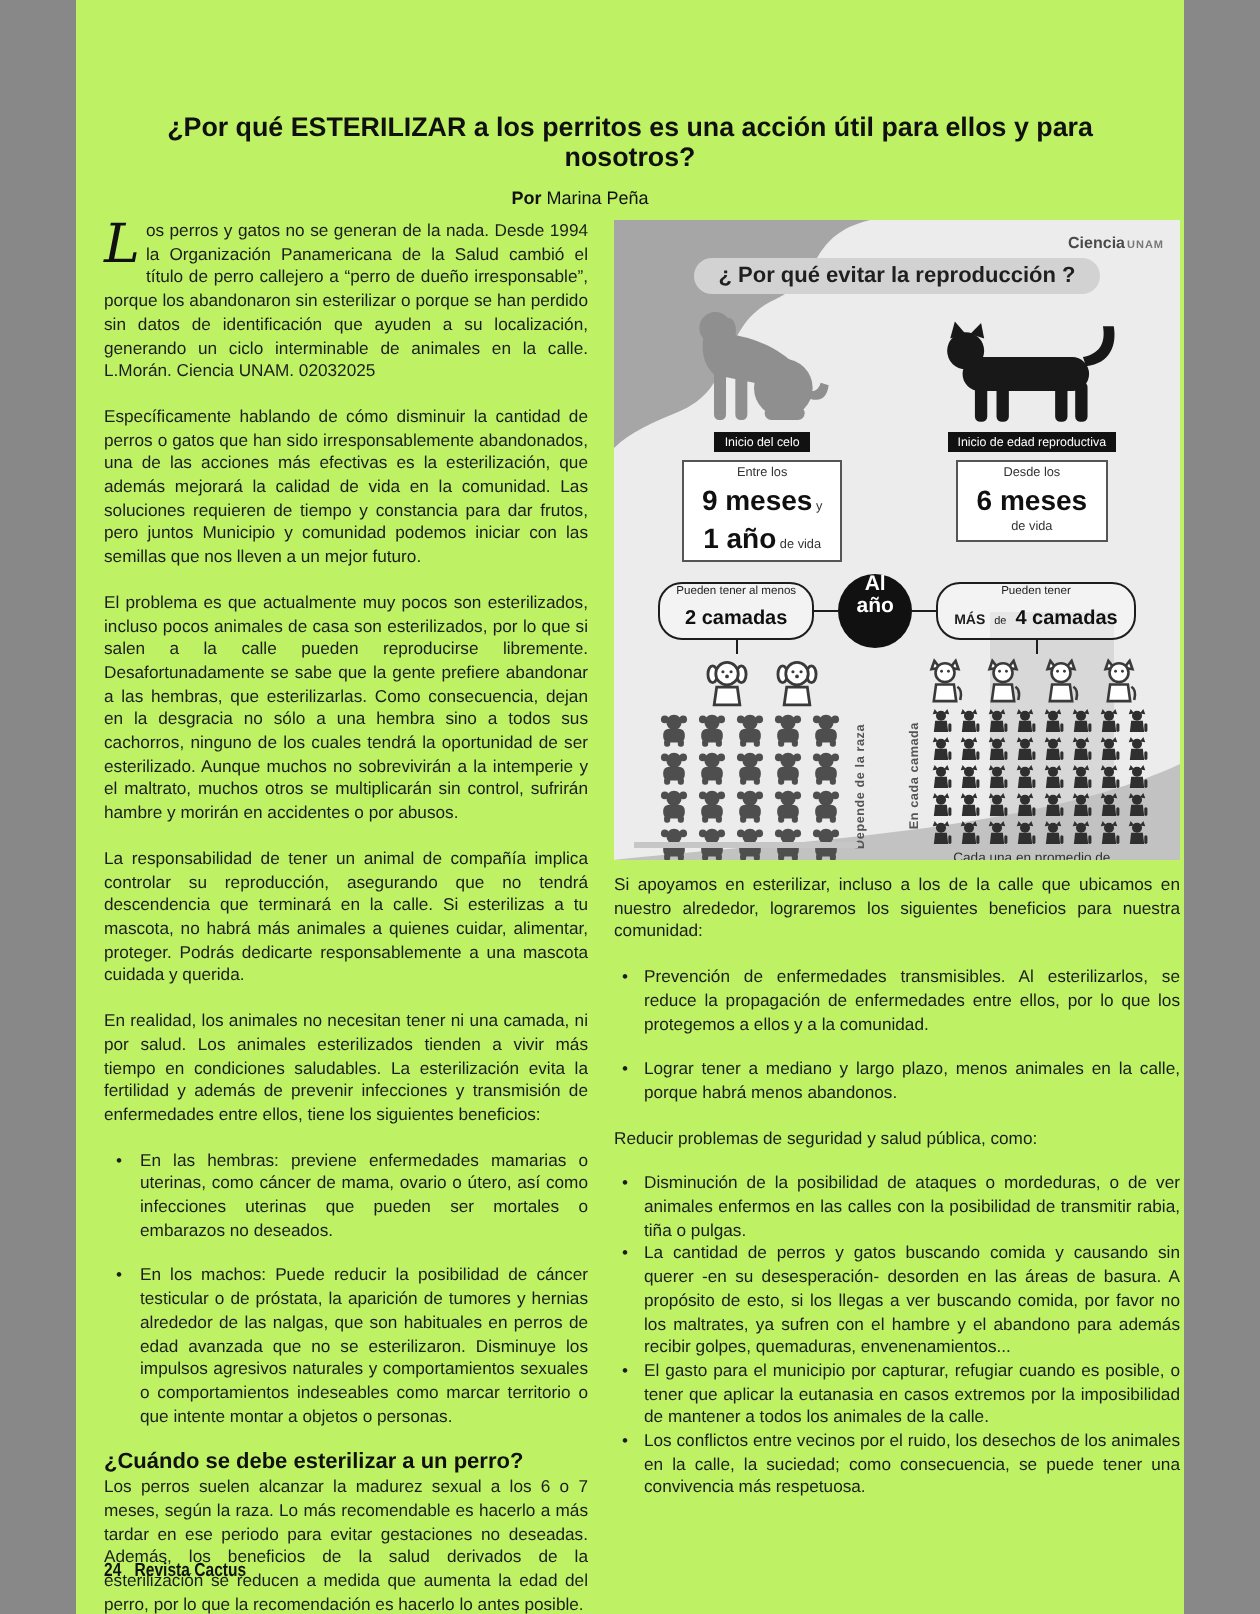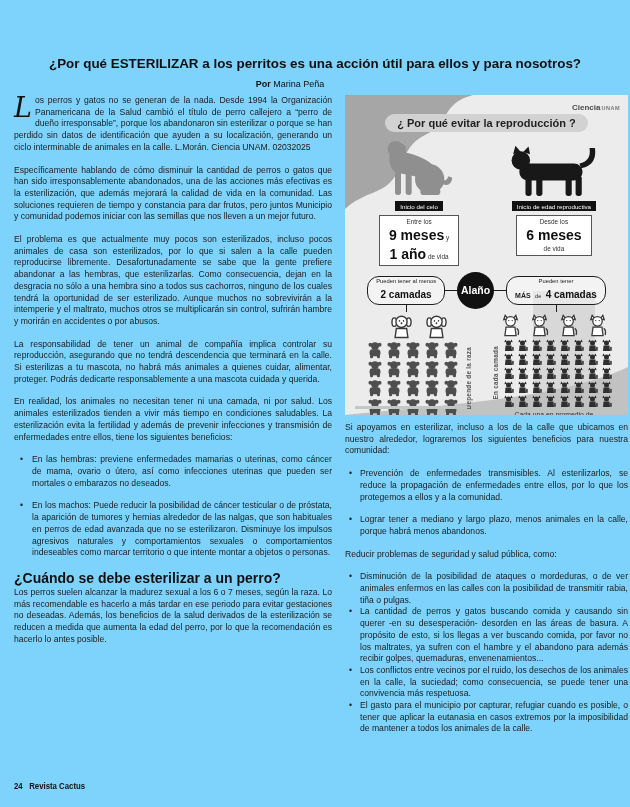--- a/index.html
+++ b/index.html
@@ -1,28 +1,28 @@
 <!DOCTYPE html>
 <html lang="es"><head>
 <meta charset="utf-8">
 <style>
   html,body{margin:0;padding:0;background:#888;}
-  .page{position:relative;width:630px;height:807px;background:#7dd3fc;overflow:hidden;
+  .page{position:relative;width:554px;height:807px;background:#bef264;overflow:hidden;
         font-family:"Liberation Sans",sans-serif;color:#1c1c1c;margin:0 auto;}
   .page-title{font-size:13.4px;font-weight:800;text-align:center;margin:56px 28px 0;color:#101010;}
   .byline{text-align:center;padding-right:50px;font-size:9px;margin-top:8px;color:#111;}
   .byline b{font-weight:bold;}
 
   .columns{display:flex;padding:0 2px 0 14px;gap:13px;margin-top:6px;}
   .col-left{width:318px;}
   .col-right{width:283px;}
 
   p.body{font-size:8.6px;line-height:11.7px;text-align:justify;margin:0 0 11px;}
   .dropcap{float:left;font-family:"DejaVu Serif",serif;font-style:italic;font-size:27px;line-height:23px;margin:1px 3px 0 0;color:#111;}
-  .col-left h2{font-size:14px;margin:0 0 1px;color:#111;}
+  .col-left h2{font-size:11px;margin:0 0 1px;color:#111;}
   ul{list-style:none;margin:0 0 11px;padding:0;}
   li{font-size:8.6px;line-height:11.7px;text-align:justify;position:relative;}
   .col-left li{padding-left:18px;margin-bottom:11px;}
   .col-left li::before{content:"•";position:absolute;left:6px;}
   .col-right li{padding-left:15px;}
   .col-right li::before{content:"•";position:absolute;left:4px;}
   .bullets-top li{margin-bottom:11px;}
   .bullets-bottom{margin:0;}
   .bullets-bottom li{margin-bottom:0;}
   .subhead{margin:0;}
@@ -37,21 +37,21 @@
   .ig-title{margin:4px auto 2px;background:#d2d2d2;border-radius:11px;padding:3px 12px;font-weight:bold;font-size:11px;color:#1f1f1f;width:fit-content;text-align:right;}
   .animals-row{display:flex;justify-content:space-between;margin-top:2px;}
   .animal-col{width:49.5%;display:flex;flex-direction:column;align-items:center;}
   .dog-art{width:100px;height:60px;margin-top:3px;}
   .cat-art{width:104px;height:54px;margin-top:9px;}
   .black-label{background:#111;color:#fff;font-size:6.2px;padding:1.5px 5px;margin-top:2px;white-space:nowrap;}
   .info-box{background:#fff;border:1px solid #555;margin-top:4px;padding:2px 9px;text-align:center;font-size:6.4px;color:#333;line-height:1.3;}
   .info-box b{font-size:14px;color:#101010;}
   .connector-row{display:flex;align-items:center;justify-content:center;margin-top:6px;}
   .hline{width:12px;height:1.4px;background:#1d1d1d;flex:none;}
-  .year-circle{width:37px;height:37px;border-radius:50%;background:#111;color:#fff;display:flex;flex-direction:row;align-items:center;justify-content:center;font-weight:bold;font-size:10.5px;line-height:1.05;flex:none;}
+  .year-circle{width:37px;height:37px;border-radius:50%;background:#111;color:#fff;display:flex;flex-direction:column;align-items:center;justify-content:flex-start;font-weight:bold;font-size:10.5px;line-height:1.05;flex:none;}
   .pill-bubble{position:relative;border:1.3px solid #1d1d1d;border-radius:12px;padding:1px 8px 2px;text-align:center;line-height:1.12;background:rgba(255,255,255,.4);}
   .pill-bubble::after{content:"";position:absolute;left:50%;top:100%;width:1.3px;height:8px;background:#1d1d1d;}
   .pill-bubble .small{font-size:5.8px;display:block;color:#1d1d1d;}
   .pill-bubble b{font-size:10px;color:#101010;}
   .pill-bubble .mas{font-size:7px;font-weight:bold;}
   .pill-bubble .de{font-size:5.5px;}
   .litters-row{display:flex;justify-content:space-between;margin-top:5px;flex:1;}
   .litter-col{width:49.5%;display:flex;flex-direction:column;align-items:center;}
   .outline-row{display:flex;gap:10px;align-items:flex-end;}
   .outline-row.kits{width:110px;justify-content:space-between;gap:0;}
@@ -445,22 +445,22 @@
 
       <p class="body">Si apoyamos en esterilizar, incluso a los de la calle que ubicamos en nuestro alrededor, lograremos los siguientes beneficios para nuestra comunidad:</p>
       <ul class="bullets-top">
         <li><span>Prevención de enfermedades transmisibles.  Al esterilizarlos, se reduce la propagación de enfermedades entre ellos, por lo que los protegemos a ellos y a la comunidad.</span></li>
         <li><span>Lograr tener a mediano y largo plazo, menos animales en la calle, porque habrá menos abandonos.</span></li>
       </ul>
       <p class="body subhead">Reducir problemas de seguridad y salud pública, como:</p>
       <ul class="bullets-bottom">
         <li><span>Disminución de la posibilidad de ataques o mordeduras, o de ver animales enfermos en las calles con la posibilidad de transmitir rabia, tiña o pulgas.</span></li>
         <li><span>La cantidad de perros y gatos buscando comida y causando sin querer -en su desesperación- desorden en las áreas de basura. A propósito de esto, si los llegas a ver buscando comida, por favor no los maltrates, ya sufren con el hambre y el abandono para además recibir golpes, quemaduras, envenenamientos...</span></li>
+        <li><span>El gasto para el municipio por capturar, refugiar cuando es posible, o tener que aplicar la eutanasia en casos extremos por la imposibilidad de mantener a todos los animales de la calle.</span></li>
         <li><span>Los conflictos entre vecinos por el ruido, los desechos de los animales en la calle, la suciedad; como consecuencia, se puede tener una convivencia más respetuosa.</span></li>
-        <li><span>El gasto para el municipio por capturar, refugiar cuando es posible, o tener que aplicar la eutanasia en casos extremos por la imposibilidad de mantener a todos los animales de la calle.</span></li>
       </ul>
     </div>
   </div>
 
   <div class="footer">
     <span>24</span>
     <span>Revista Cactus</span>
   </div>
 
 </div>

